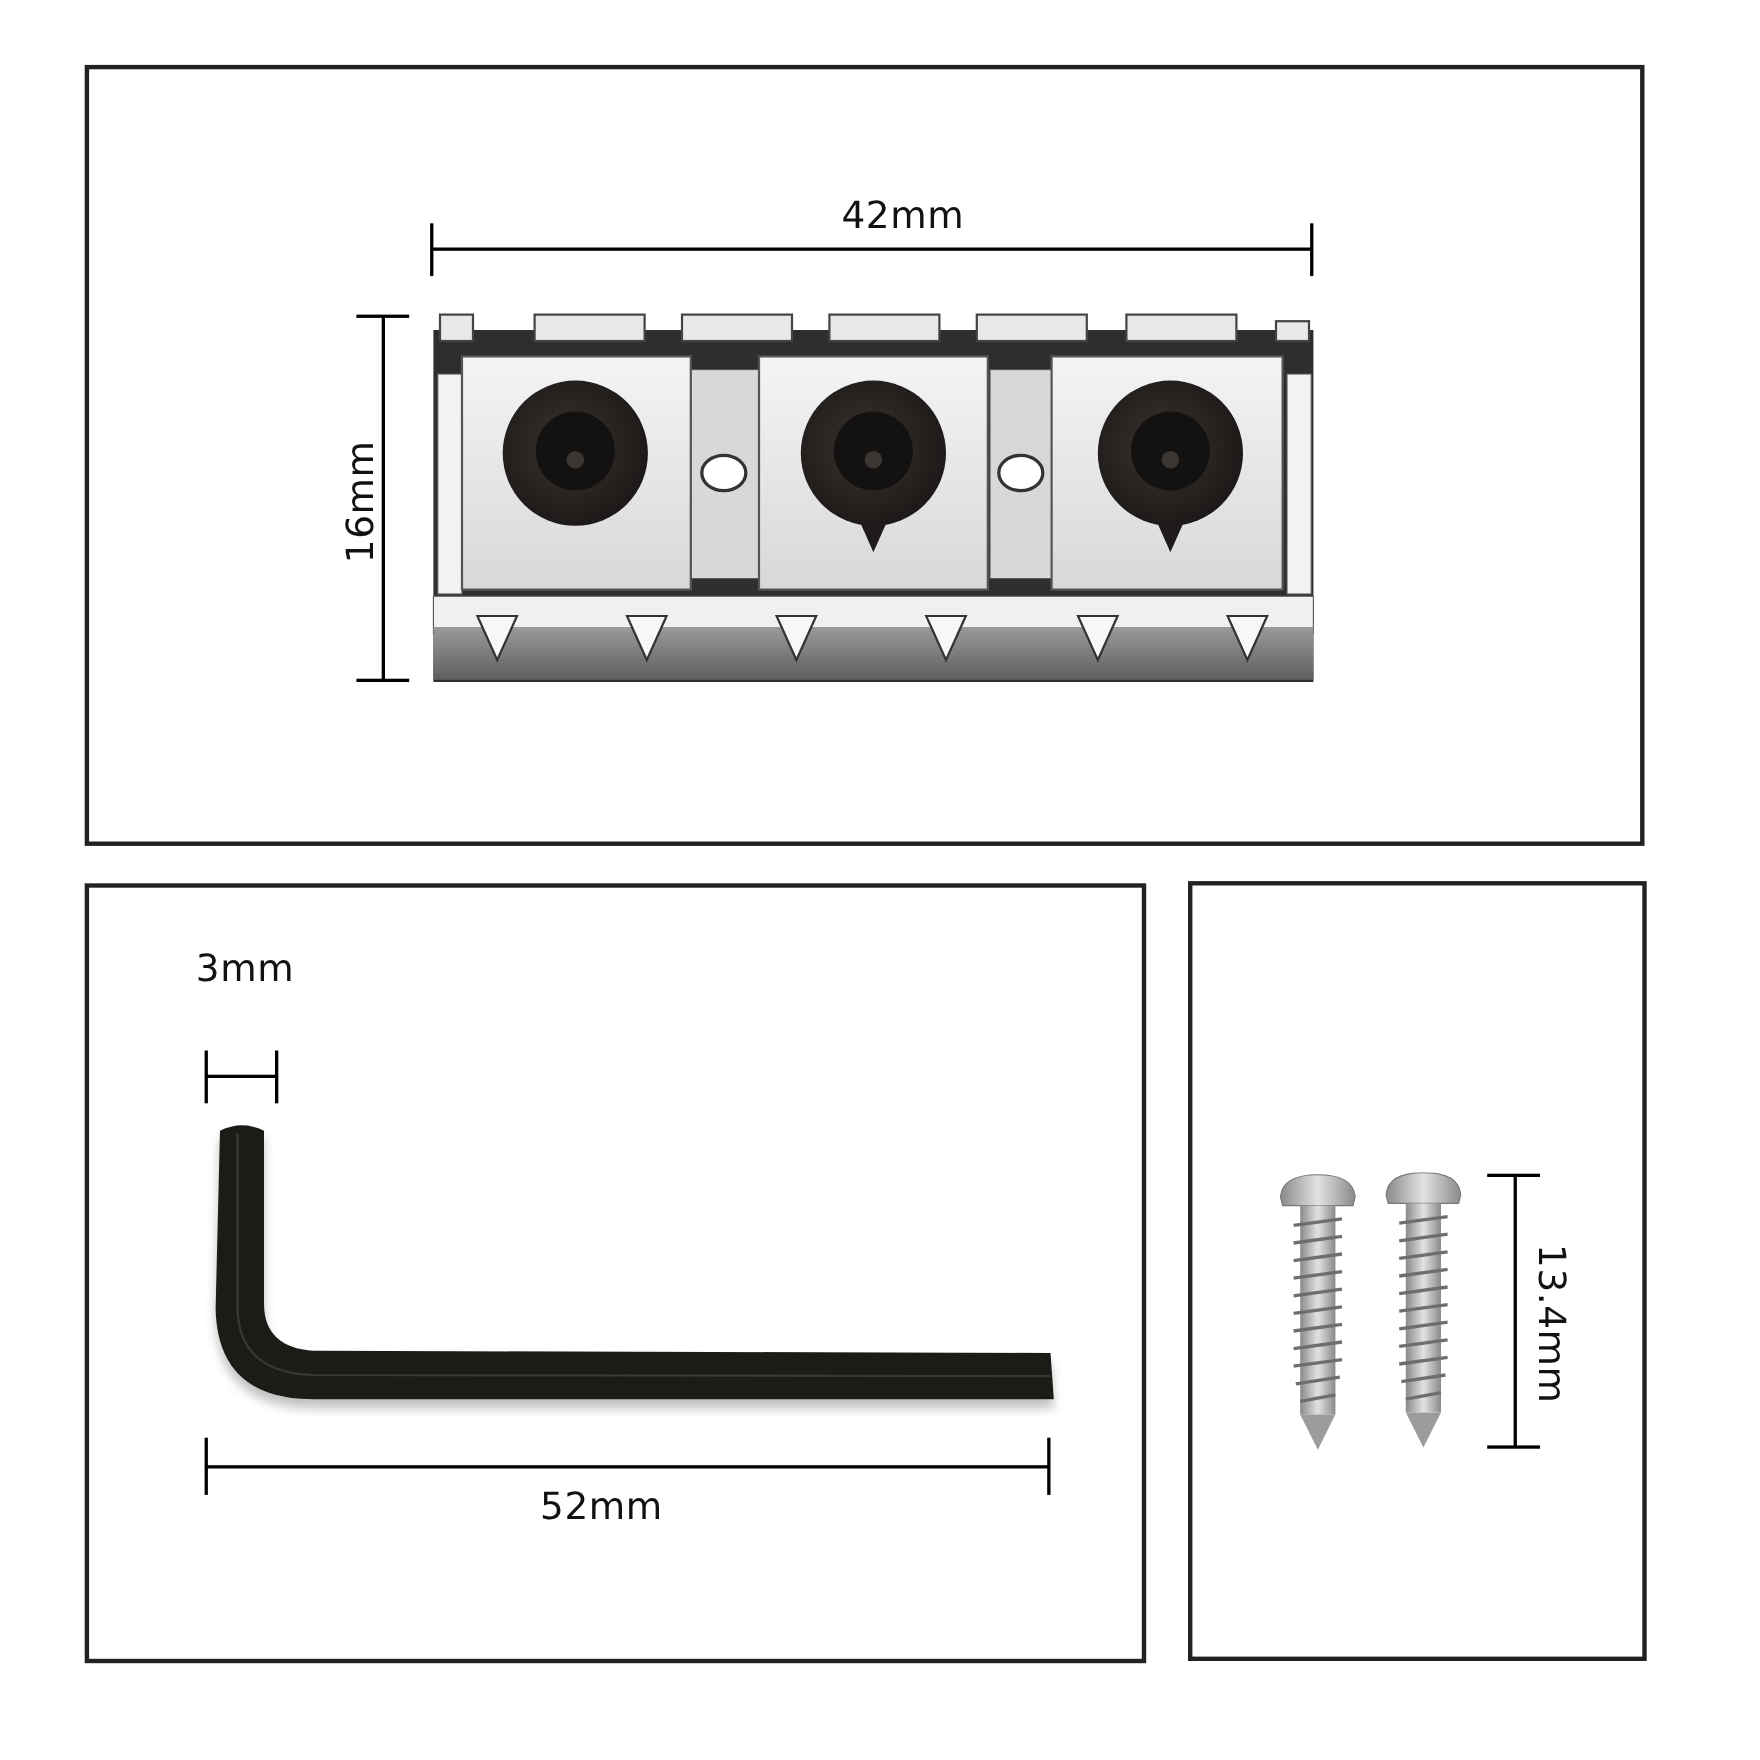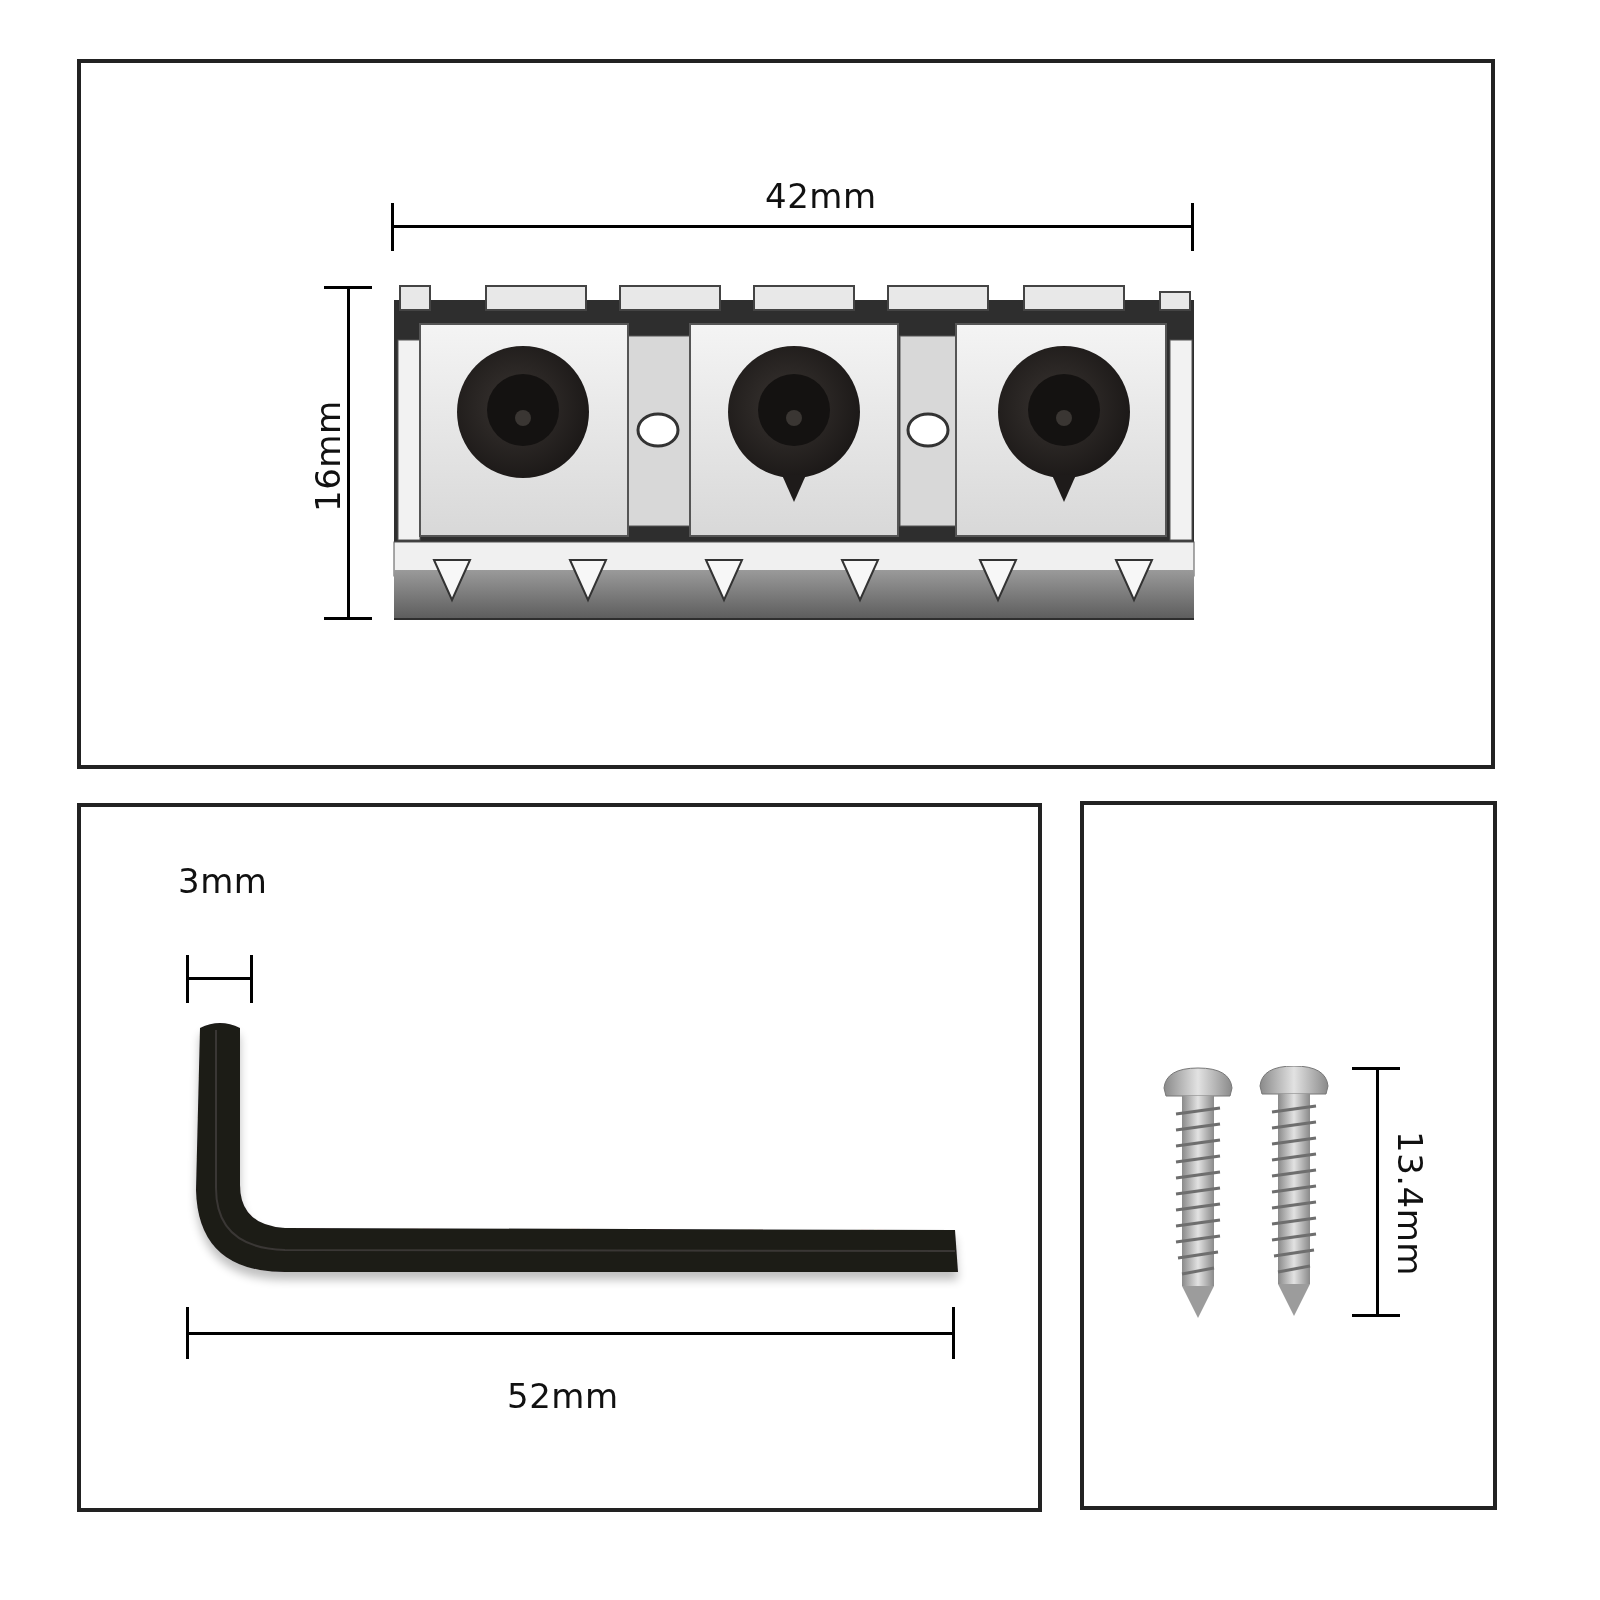--- a/index.html
+++ b/index.html
@@ -119,21 +119,21 @@
         </feMerge>
     </filter>
   </defs>
   <path filter="url(#ks)" d="M20 18 Q40 8 60 18 L60 175 Q60 215 105 218 L775 220 L778 262 L105 262 Q18 262 16 180 Z" fill="#1c1a19"></path>
   <path d="M36 20 L36 178 Q36 238 105 240 L775 241" fill="none" stroke="#3a3735" stroke-width="2"></path>
 </svg>
 
 <div class="hline" style="left:188px; top:1332px; width:766px;"></div>
 <div class="vline" style="left:186px; top:1307px; height:52px;"></div>
 <div class="vline" style="left:952px; top:1307px; height:52px;"></div>
-<div class="dim-label" style="left:507px; top:1350px;margin-top:26px;">52mm</div>
+<div class="dim-label" style="left:491px; top:1350px;">52mm</div>
 
 <div class="panel" style="left:1080px; top:801px; width:417px; height:709px;">
 </div>
 
 <svg style="left:1160px; top:1066px;" width="180" height="260" viewBox="0 0 180 260">
   <defs>
     <linearGradient id="sc" x1="0" y1="0" x2="1" y2="0">
       <stop offset="0" stop-color="#8a8a8a"></stop>
         <stop offset="0.5" stop-color="#e2e2e2"></stop>
         <stop offset="1" stop-color="#8a8a8a"></stop>

